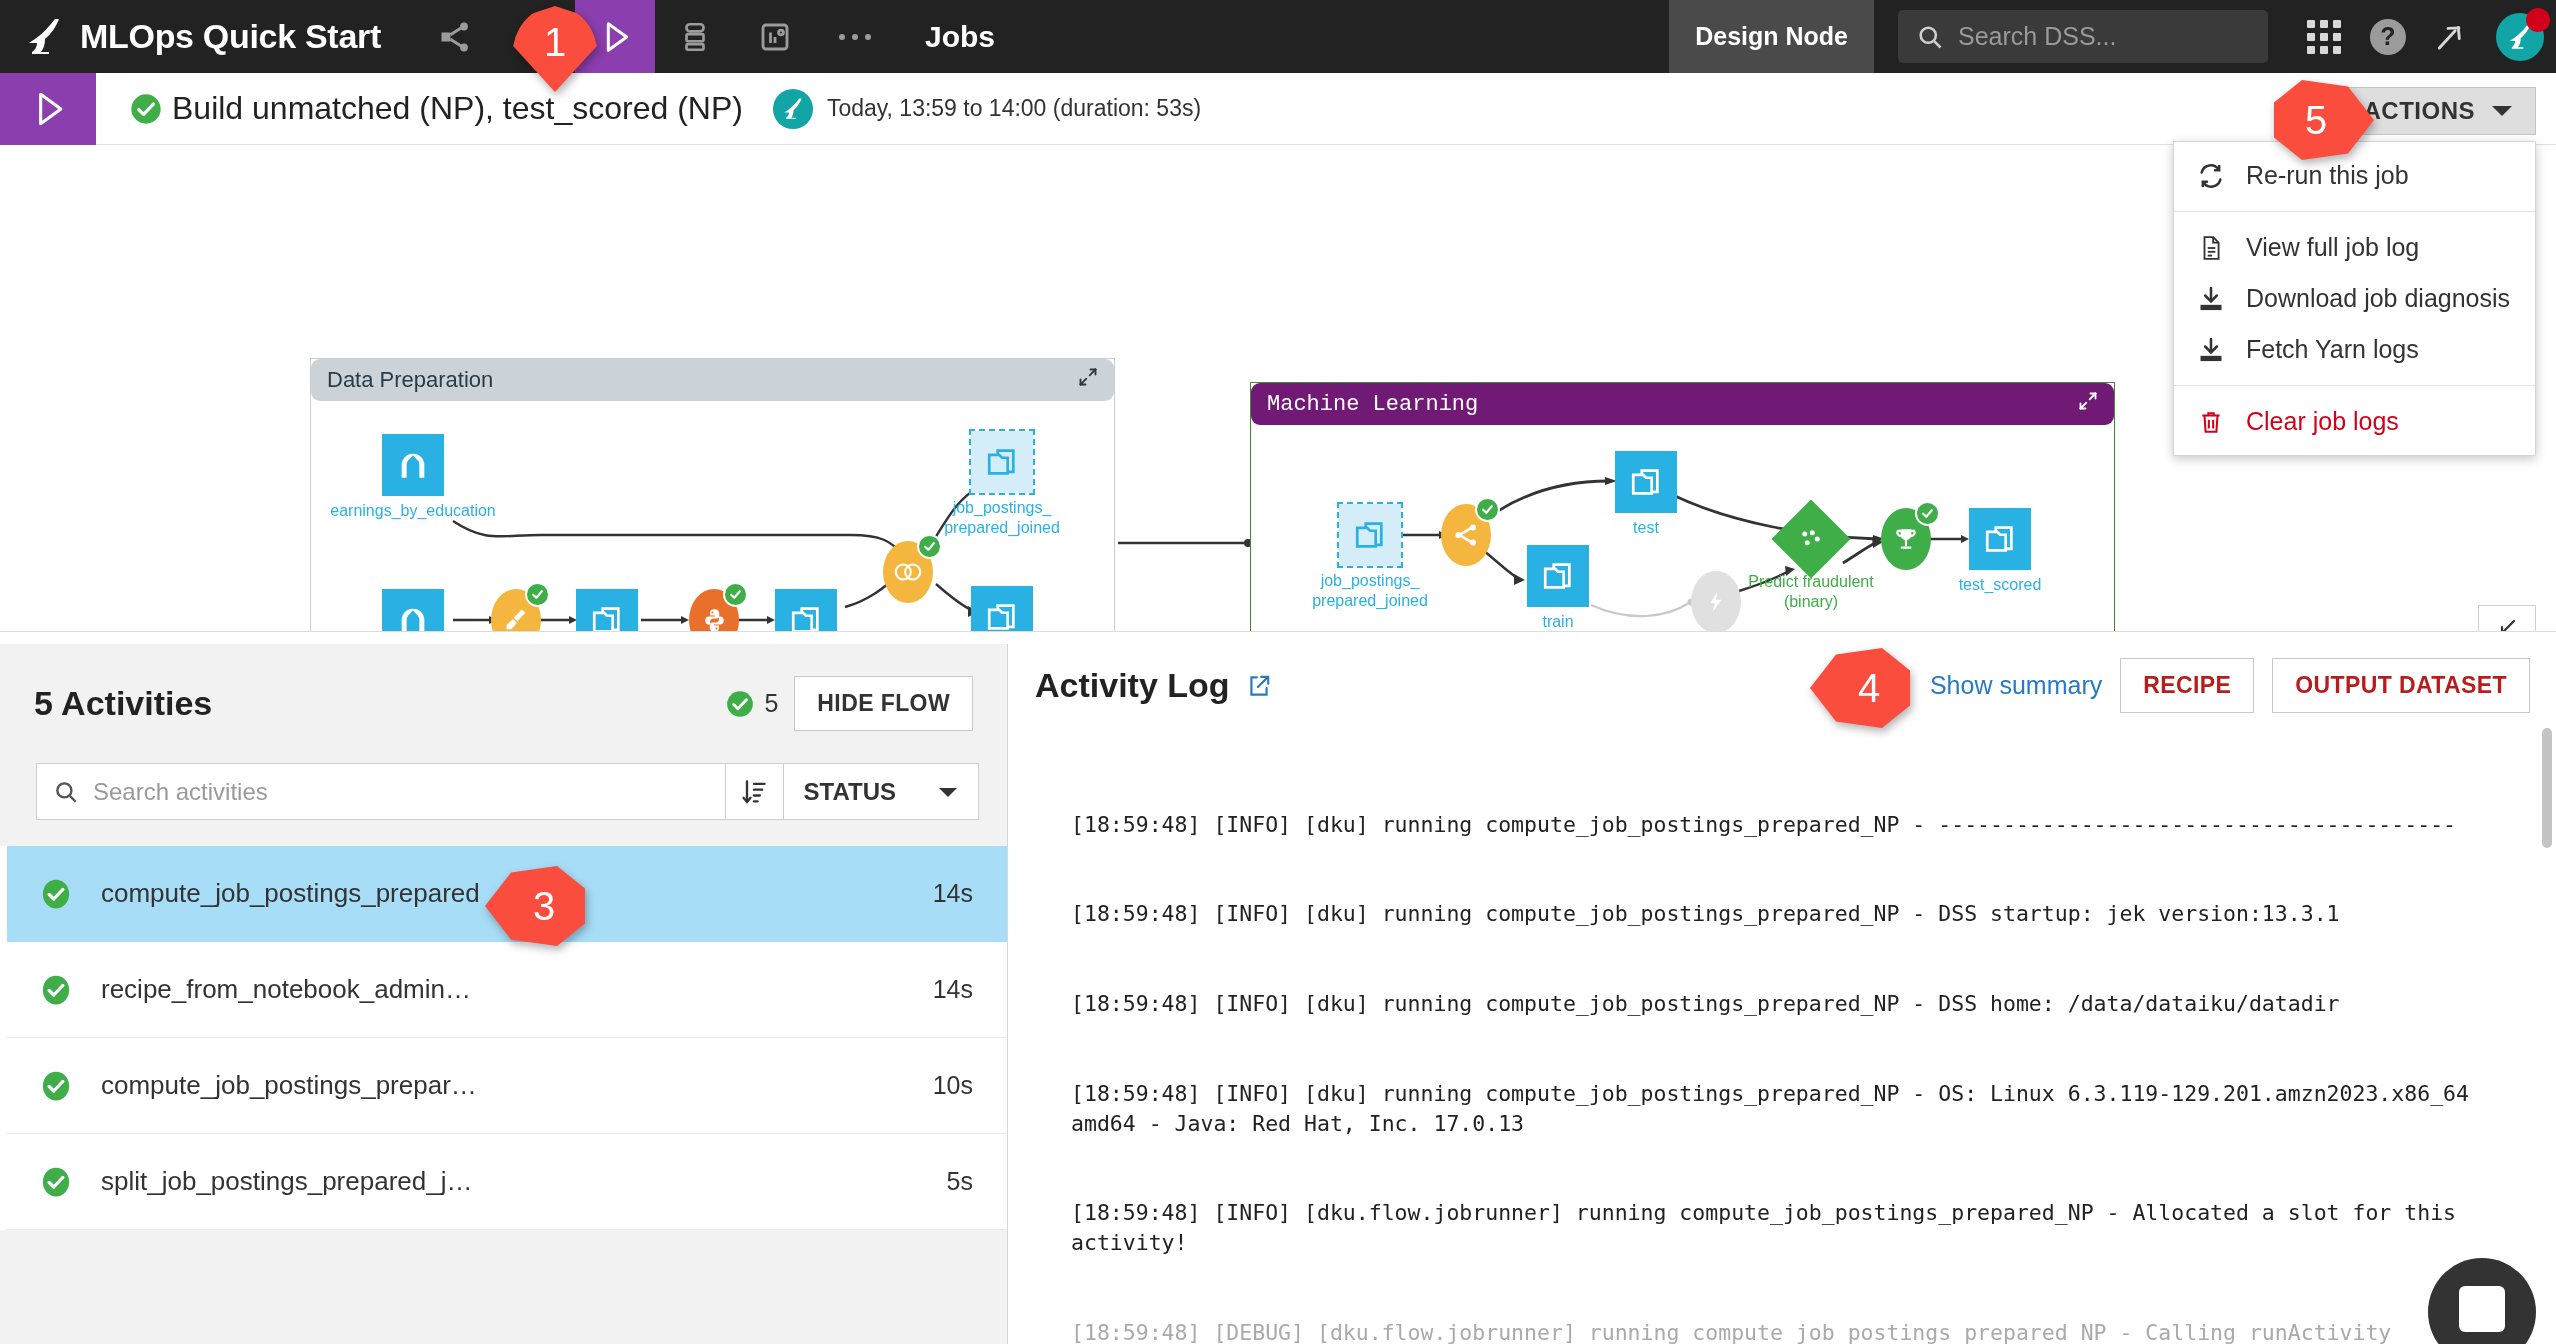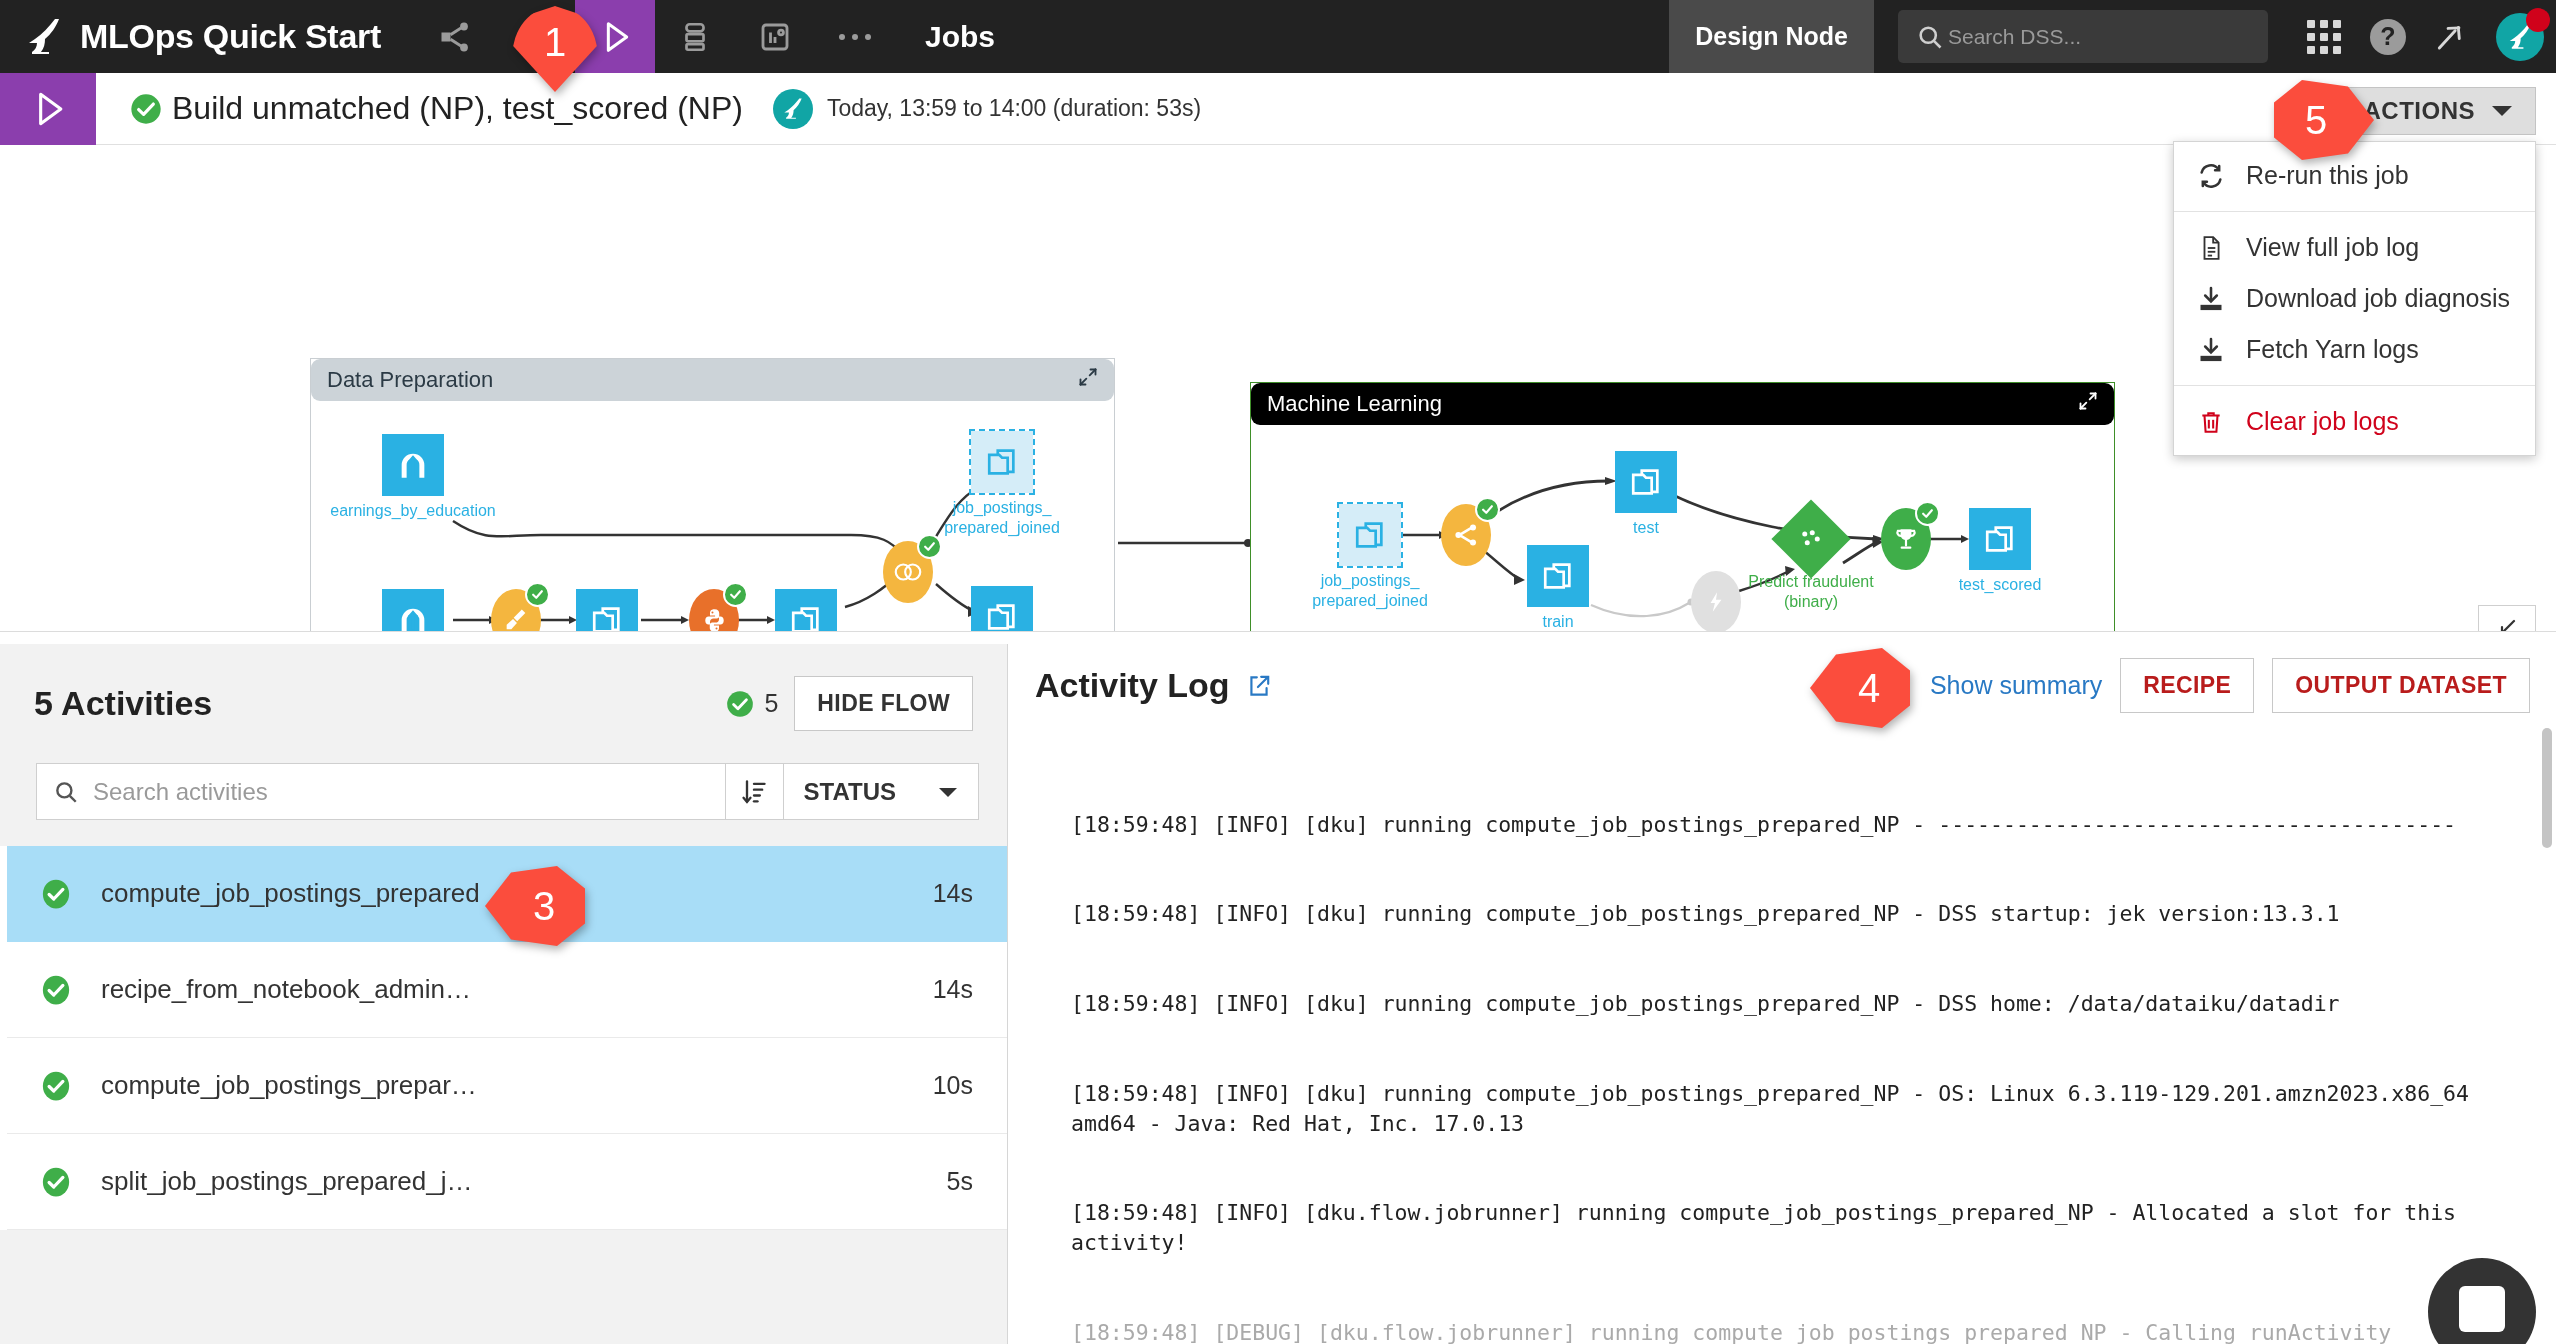--- a/index.html
+++ b/index.html
@@ -46,21 +46,21 @@
     font-size: 25px; font-weight: 700;
     height: 73px; display: flex; align-items: center;
     padding: 0 26px; white-space: nowrap;
   }
   .search-box {
     background: #3a3a3a; border-radius: 5px;
     height: 53px; width: 370px;
     display: flex; align-items: center;
     margin: 0 24px; padding: 0 18px;
   }
-  .search-box .ph { color: #9a9a9a; font-size: 21px; margin-left: 4px; text-align: right; }
+  .search-box .ph { color: #9a9a9a; font-size: 25px; margin-left: 14px; text-align: right; }
   .ic-btn {
     width: 64px; height: 73px;
     display: flex; align-items: center; justify-content: center;
     color: #d8d8d8;
   }
   .grid-dots { display: grid; grid-template-columns: repeat(3, 8px); gap: 5px; }
   .grid-dots i { width: 8px; height: 8px; background: #d8d8d8; border-radius: 1px; display:block; }
   .help-circle {
     width: 36px; height: 36px; border-radius: 50%;
     background: #9b9b9b; color: #222;
@@ -140,21 +140,21 @@
   .zone-hdr .expand { margin-left: auto; }
   .zone-body { position: relative; background: #fff; }
 
   #zone-dataprep { left: 310px; top: 213px; width: 805px; height: 361px;
      border: 1px solid #c9ced2; }
   #zone-dataprep .zone-hdr { background: #ccd3d8; color: #2b3a45; }
   #zone-dataprep .zone-body { height: 318px; }
 
   #zone-ml { left: 1250px; top: 237px; width: 865px; height: 282px;
      border: 1px solid #3f8f29; }
-  #zone-ml .zone-hdr { background: #000000; color: #ffffff; }
+  #zone-ml .zone-hdr { background: #701a75; color: #ffffff; font-family: Liberation Mono, monospace; }
   #zone-ml .zone-body { height: 239px; }
 
   .node { position: absolute; }
   .ds-box {
     width: 62px; height: 62px; background: #2ab1e3;
     display:flex; align-items:center; justify-content:center;
   }
   .ds-box.sel { background: #d5edf8; outline: 2px dashed #2ab1e3; }
   .recipe-oval {
     width: 50px; height: 62px; border-radius: 50%;

